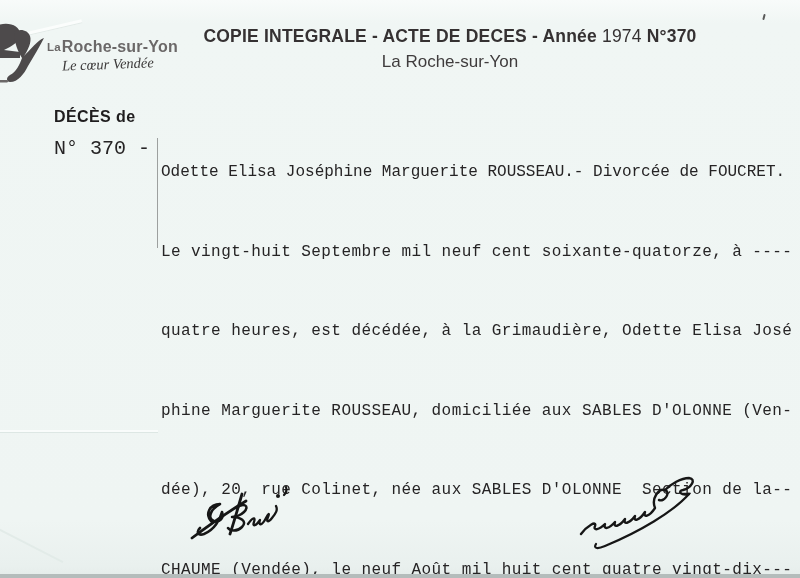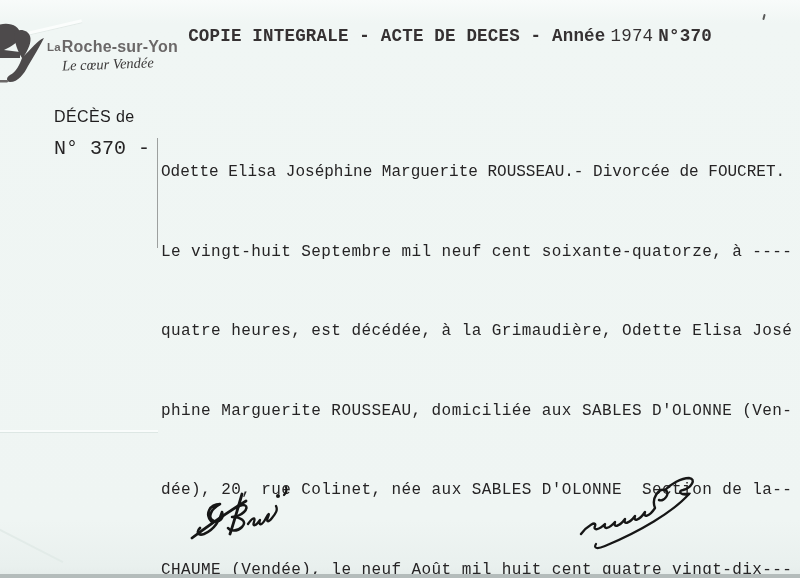--- a/index.html
+++ b/index.html
@@ -7,21 +7,21 @@
     position:relative;
     width:800px;height:578px;
     overflow:hidden;
     background:linear-gradient(180deg,#f8fbfa 0%,#f0f6f4 4%,#eff5f3 90%,#e9f0ee 98%,#e4ebe9 100%);
     font-family:"Liberation Sans", sans-serif;
   }
   
   .titles{
     position:absolute;left:130px;right:30px;top:26px;
     text-align:center;color:#353132;
-    font-family:Liberation Mono, monospace;
+    font-family:Liberation Sans, sans-serif;
   }
   .title-line{font-size:17.5px;letter-spacing:.2px;white-space:nowrap;}
   .title-main{font-weight:bold;}
   .title-year{font-weight:400;margin-left:5px;}
   .title-number{font-weight:600;margin-left:5px;}
   .subtitle{font-size:17px;margin-top:5px;color:#3f3c3d;}
   
   .logo{position:absolute;left:0;top:22px;width:230px;height:70px;}
   .logo-mark{position:absolute;left:-10px;top:0;}
   .logo-text{
@@ -31,21 +31,21 @@
   .logo-prefix{font-size:11.5px;font-weight:600;margin-right:1px;vertical-align:1px;}
   .logo-city{font-weight:bold;}
   .logo-tagline{
     position:absolute;left:62px;top:34px;white-space:nowrap;
     font-family:"Liberation Serif", serif;font-style:italic;
     font-size:14.5px;color:#3c3a3a;transform:rotate(-2deg);
   }
   
   .deces-label{
     position:absolute;left:54px;top:108px;
-    font-weight:normal;font-size:16px;letter-spacing:.4px;color:#1f1d1e;
+    font-weight:bold;font-size:16px;letter-spacing:.4px;color:#1f1d1e;
     white-space:nowrap;
     text-align:right;
   }
   .act-number{
     position:absolute;left:54px;top:137px;
     font-family:"Liberation Mono","DejaVu Sans Mono",monospace;
     font-size:20px;color:#262425;white-space:nowrap;
   }
   .margin-rule{
     position:absolute;left:157px;top:138px;width:1px;height:110px;
@@ -107,20 +107,21 @@
     <div class="logo-text">
       <span class="logo-prefix">La</span><span class="logo-city">Roche-sur-Yon</span>
     </div>
     <div class="logo-tagline">Le cœur Vendée</div>
   </div>
 
   <div class="titles">
     <div class="title-line">
       <span class="title-main">COPIE INTEGRALE - ACTE DE DECES - Année</span><span class="title-year">1974</span><span class="title-number">N°370</span>
     </div>
+    <div class="subtitle">La Roche-sur-Yon</div>
   </div>
 
   <div class="deces-label">DÉCÈS de</div>
   <div class="act-number">N° 370 -</div>
   <div class="margin-rule"></div>
 
   <div class="act-block">
     <div class="act-intro">Odette Elisa Joséphine Marguerite ROUSSEAU.- Divorcée de FOUCRET.</div>
     <div class="act-line">Le vingt-huit Septembre mil neuf cent soixante-quatorze, à ----</div>
     <div class="act-line">quatre heures, est décédée, à la Grimaudière, Odette Elisa José</div>

